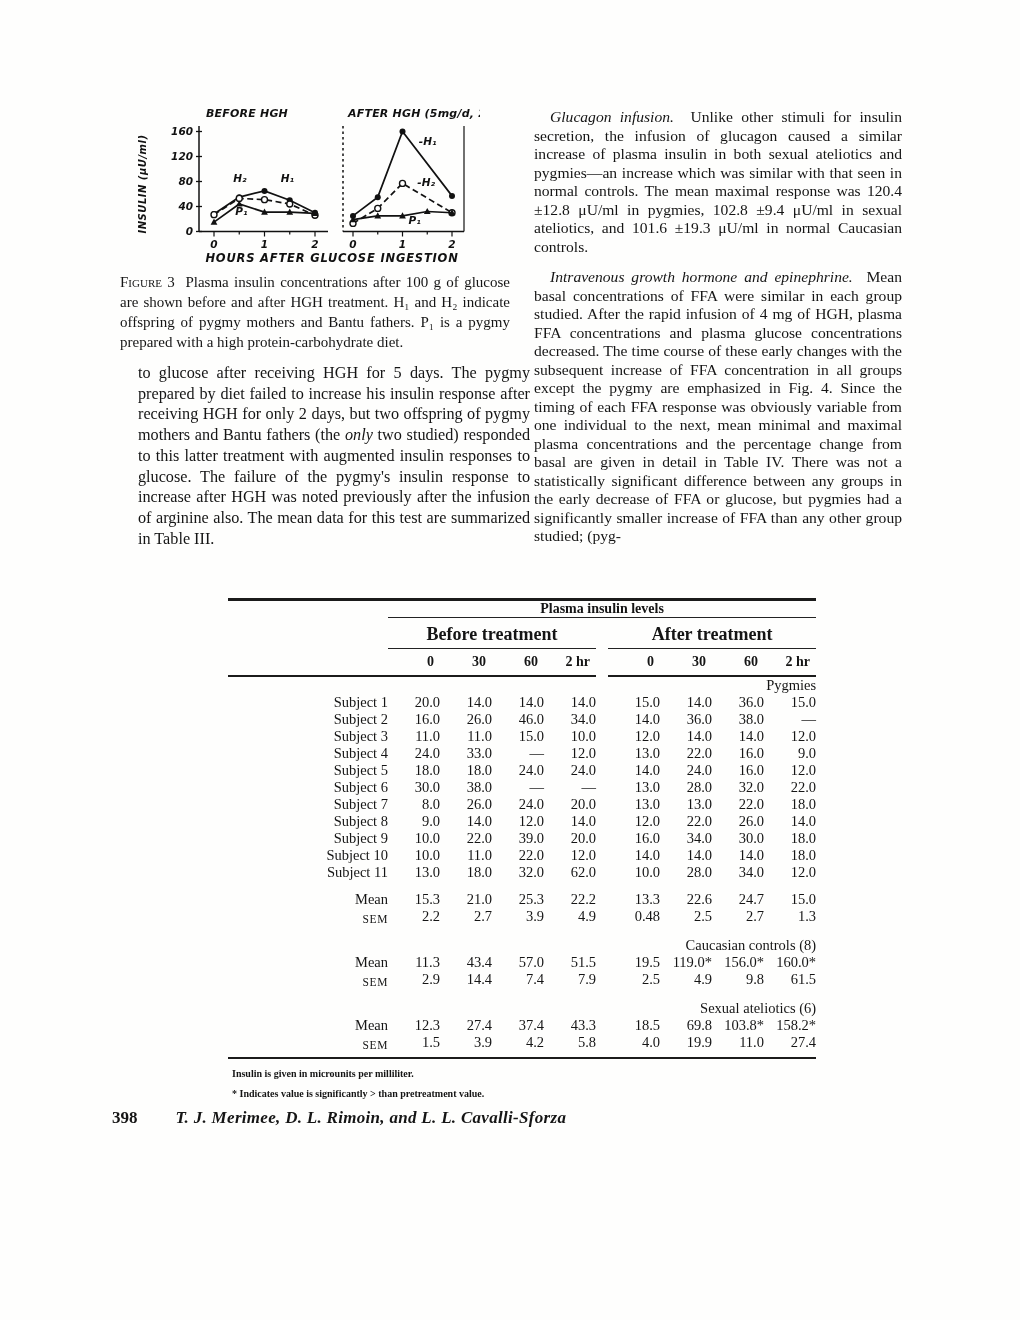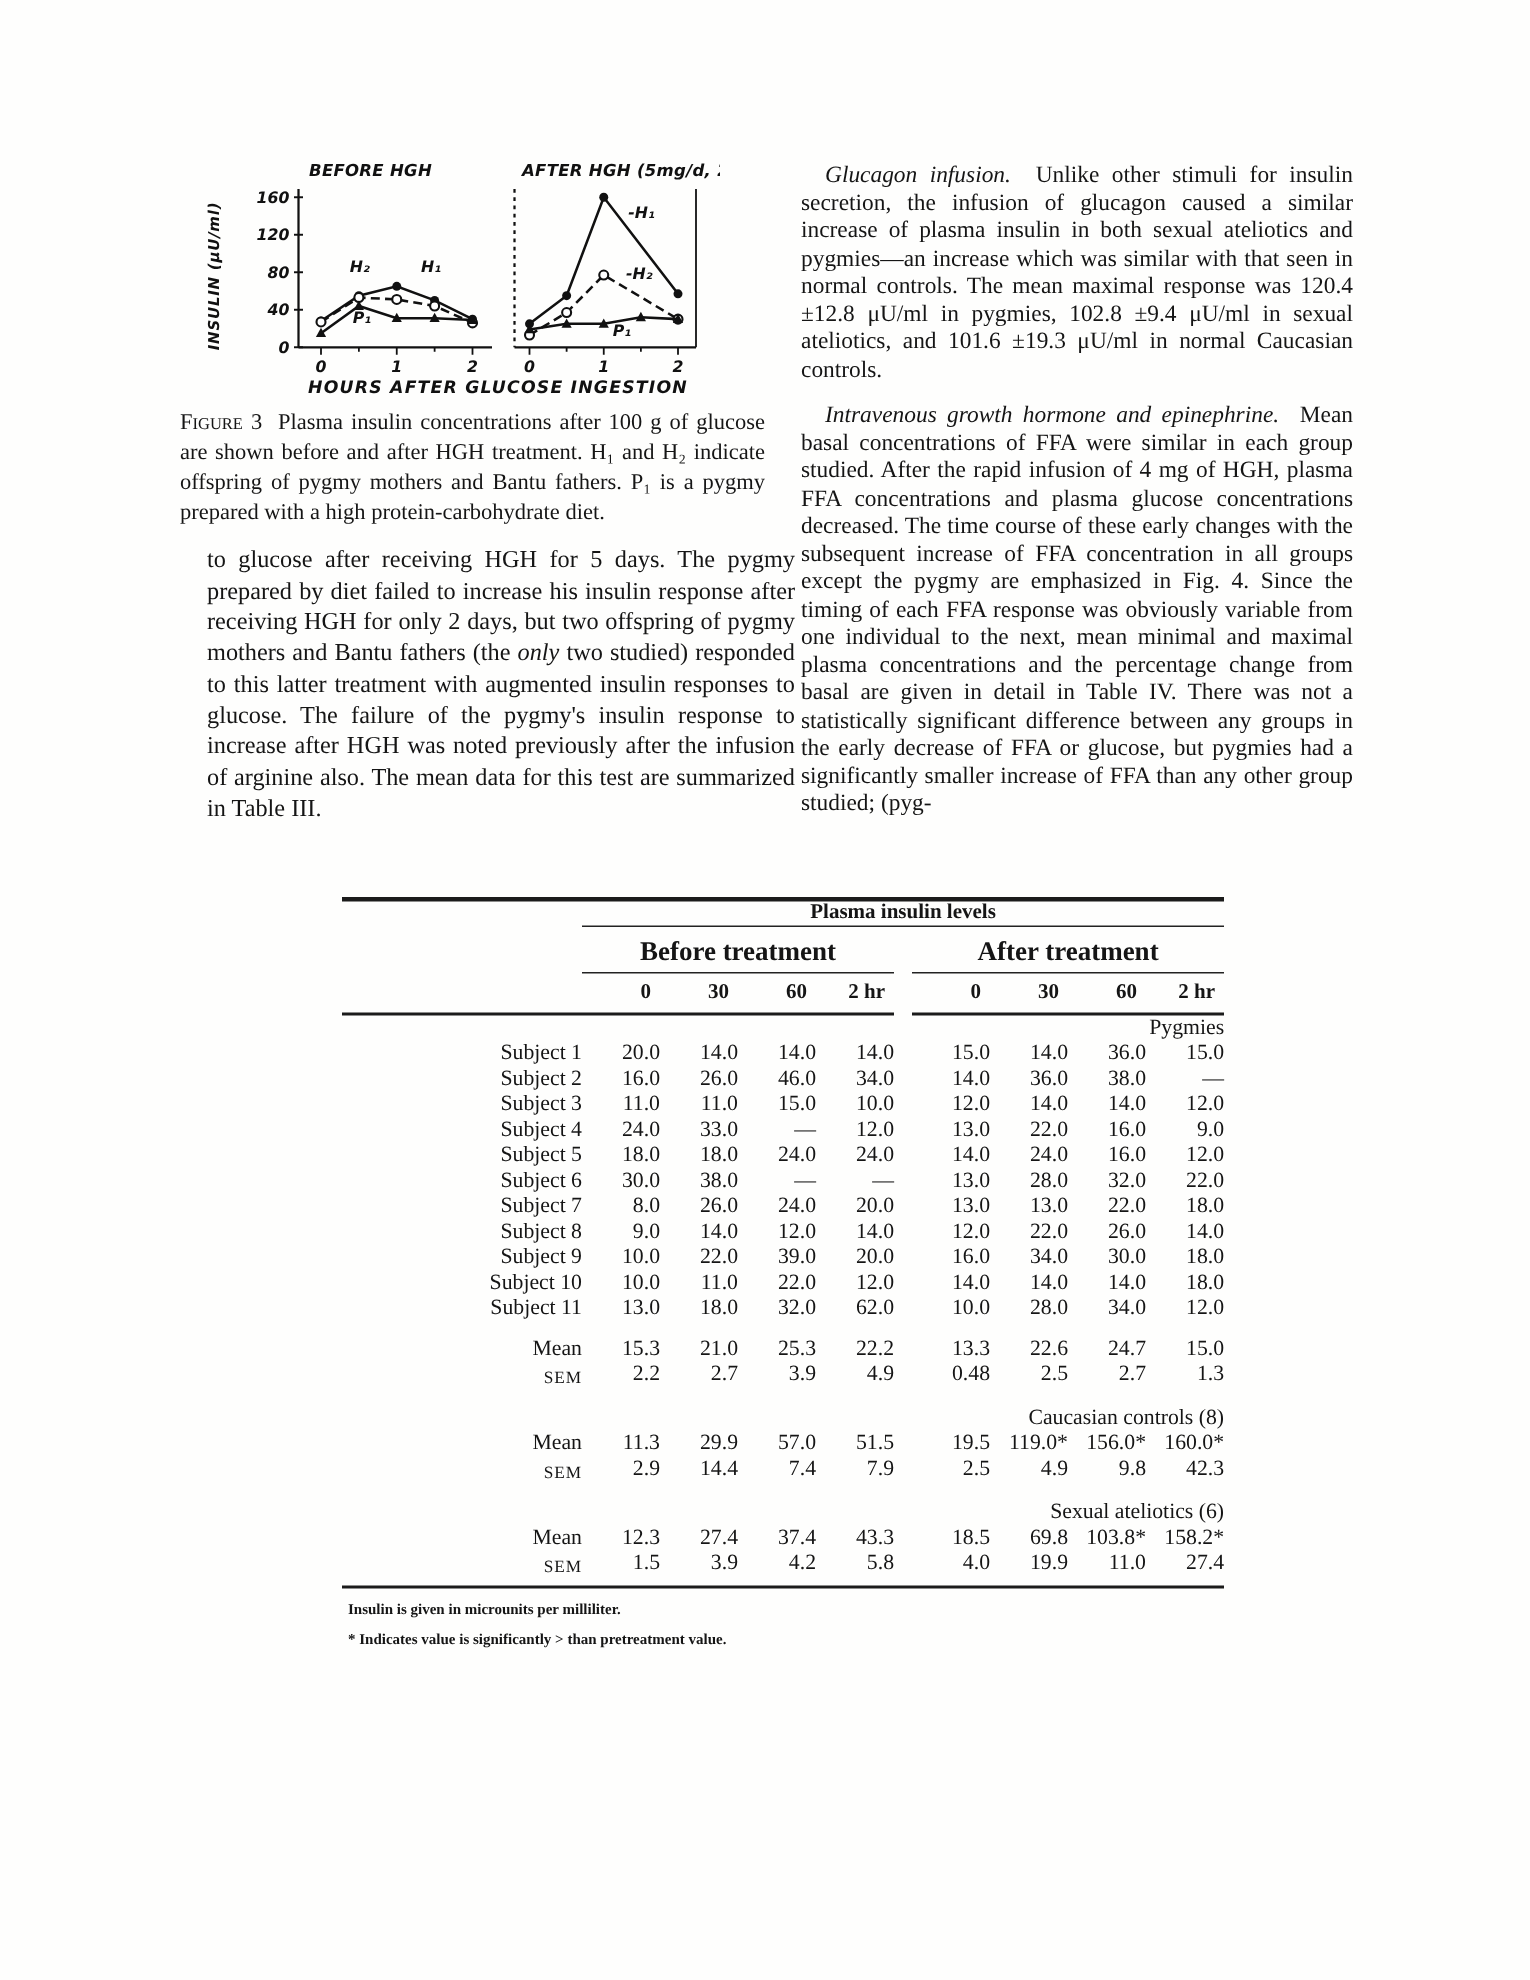--- a/index.html
+++ b/index.html
@@ -343,40 +343,40 @@
           <td class="num">2.5</td>
           <td class="num">2.7</td>
           <td class="num">1.3</td>
         </tr>
         <tr class="secgap">
           <td class="grp-lbl rlbl" colspan="10">Caucasian controls (8)</td>
         </tr>
         <tr>
           <td class="rlbl ind2">Mean</td>
           <td class="num">11.3</td>
-          <td class="num">29.9</td>
+          <td class="num">43.4</td>
           <td class="num">57.0</td>
           <td class="num">51.5</td>
           <td class="e"></td>
           <td class="num">19.5</td>
           <td class="num">119.0*</td>
           <td class="num">156.0*</td>
           <td class="num">160.0*</td>
         </tr>
         <tr>
           <td class="rlbl ind2 sem-lbl">SEM</td>
           <td class="num">2.9</td>
           <td class="num">14.4</td>
           <td class="num">7.4</td>
           <td class="num">7.9</td>
           <td class="e"></td>
           <td class="num">2.5</td>
           <td class="num">4.9</td>
           <td class="num">9.8</td>
-          <td class="num">42.3</td>
+          <td class="num">61.5</td>
         </tr>
         <tr class="secgap">
           <td class="grp-lbl rlbl" colspan="10">Sexual ateliotics (6)</td>
         </tr>
         <tr>
           <td class="rlbl ind2">Mean</td>
           <td class="num">12.3</td>
           <td class="num">27.4</td>
           <td class="num">37.4</td>
           <td class="num">43.3</td>
@@ -399,14 +399,17 @@
           <td class="num">27.4</td>
         </tr>
       </tbody>
     </table>
 
   <div class="footnotes">
     <p>Insulin is given in microunits per milliliter.</p>
     <p>* Indicates value is significantly &gt; than pretreatment value.</p>
   </div>
 
+  <div class="footer">
+    <span class="pageno">398</span><span class="authors">T. J. Merimee, D. L. Rimoin, and L. L. Cavalli-Sforza</span>
+  </div>
 
 </div>
 
 </body></html>

